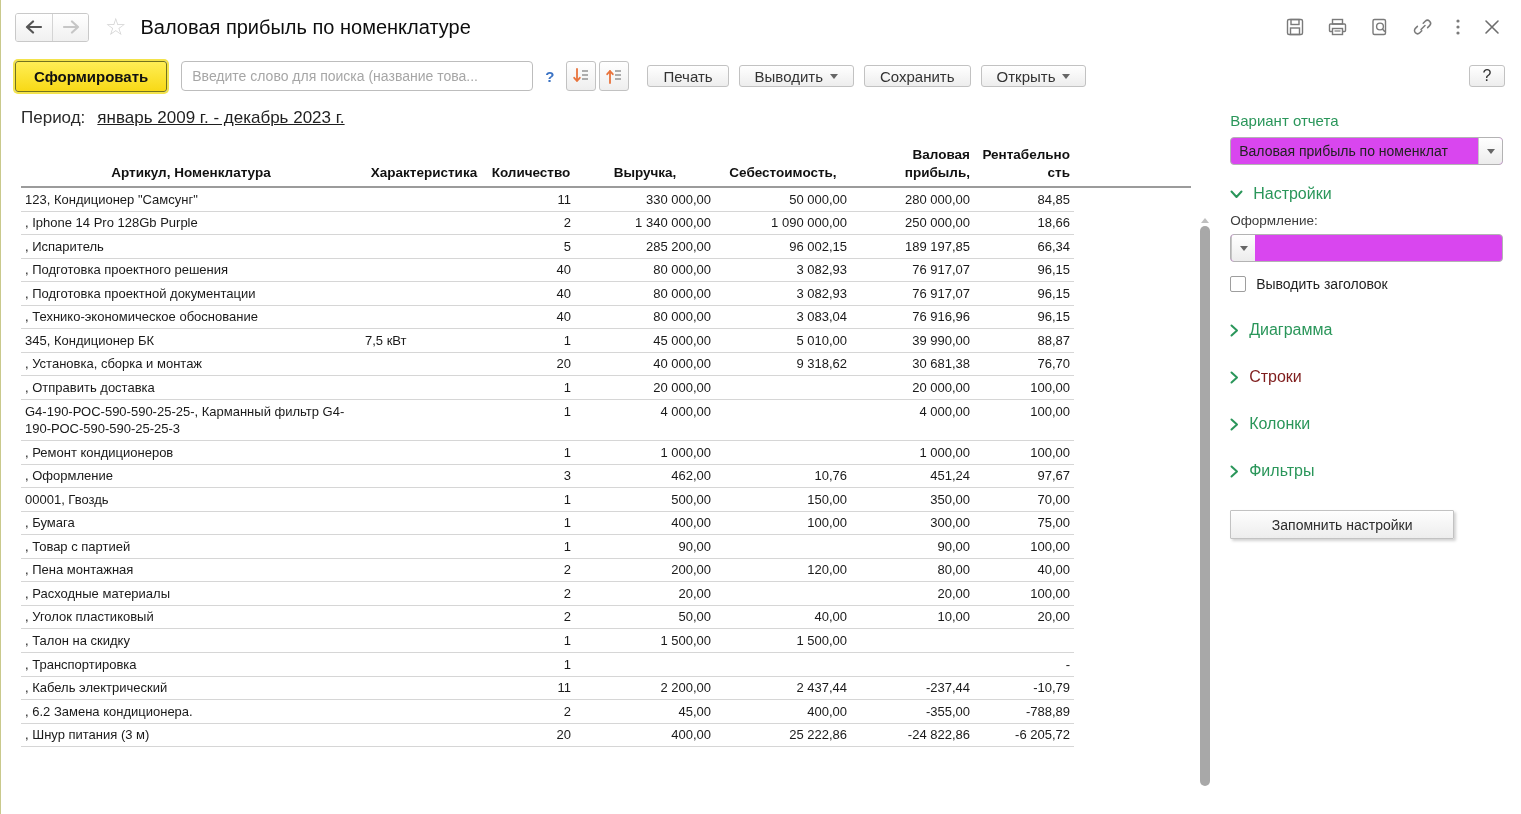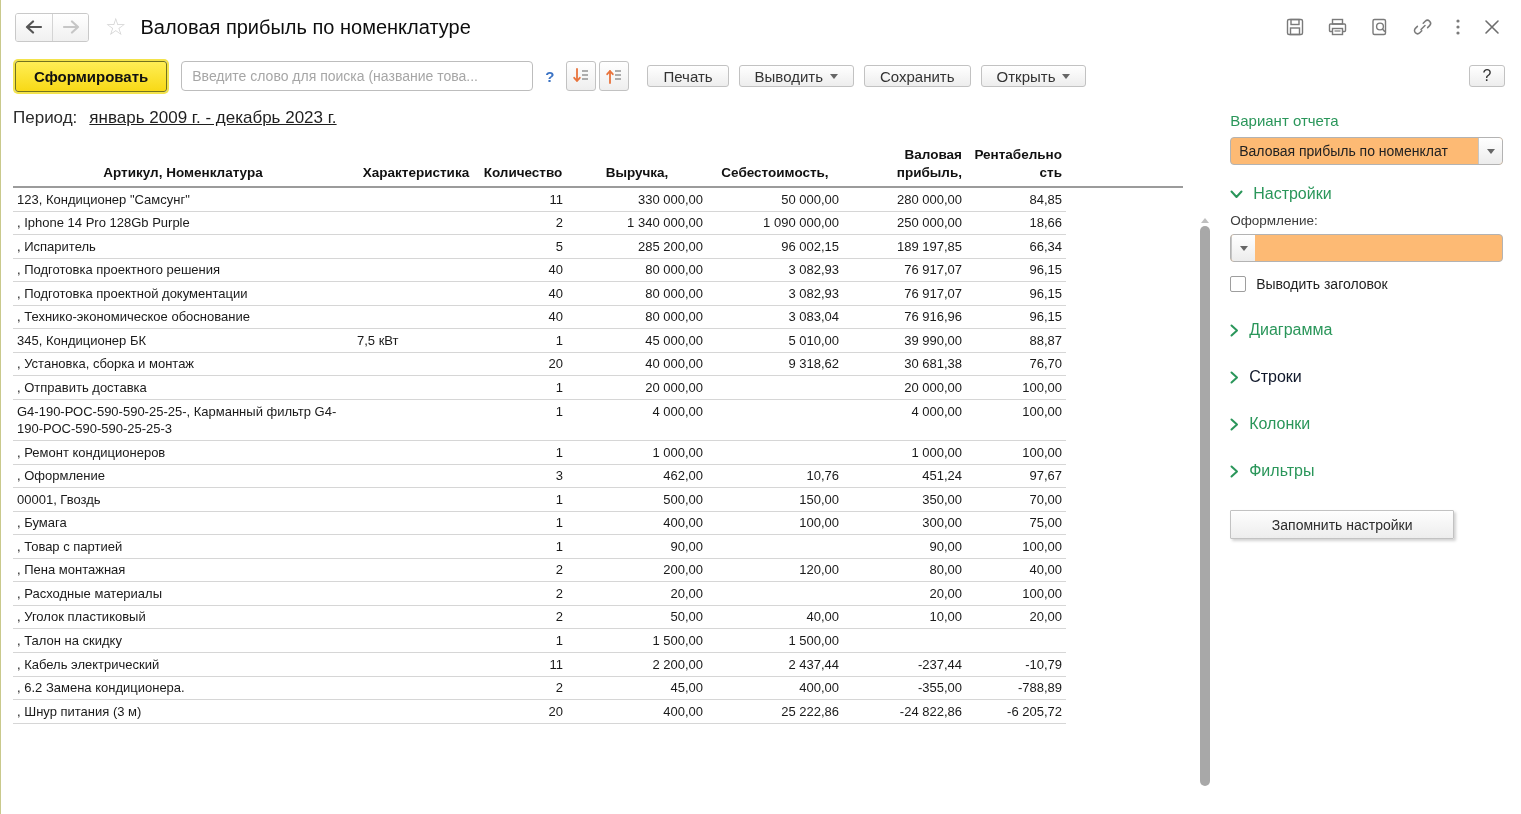--- a/index.html
+++ b/index.html
@@ -40,21 +40,21 @@
   .tb-btn {
     height:22px; border:1px solid #c2c2c2; border-radius:3px; background:linear-gradient(#ffffff,#ededed);
     font-size:15px; color:#333; padding:0 15px; cursor:pointer; display:flex; align-items:center; gap:7px;
     font-family:"Liberation Sans",sans-serif;
   }
   .caret { width:0; height:0; border-left:4px solid transparent; border-right:4px solid transparent; border-top:5px solid #666; }
   .tb-spacer { flex:1; }
   .btn-help-right { width:36px; justify-content:center; font-size:16px; }
   
   .content { display:flex; height:716px; }
-  .main { width:1212px; position:relative; padding-left:12px; }
+  .main { width:1212px; position:relative; padding-left:20px; }
   
   .period-row { margin-top:10px; font-size:17px; color:#2b2b2b; display:flex; gap:12px; align-items:baseline; }
   .period-link { color:#1f1f1f; text-decoration:underline; cursor:pointer; }
   
   .banner { margin-top:10px; width:1188px; background:#fcf6d4; padding:8px 34px 8px 14px; position:relative; font-size:13.5px; line-height:1.55; color:#141414; }
   .banner a { color:#3b73c4; text-decoration:underline; cursor:pointer; }
   .banner-close { position:absolute; right:12px; top:12px; width:14px; height:14px; cursor:pointer; }
   .banner-close:before, .banner-close:after { content:''; position:absolute; left:6px; top:0; width:2px; height:14px; background:#4a4a4a; }
   .banner-close:before { transform:rotate(45deg); } .banner-close:after { transform:rotate(-45deg); }
   
@@ -67,21 +67,21 @@
   table.report td { padding:2.5px 4px; border-bottom:1px solid #d6d6d6; color:#1a1a1a; line-height:1.35; vertical-align:top; }
   table.report td.num { text-align:right; }
   table.report td.filler { border-bottom:none; }
   
   .vscroll { position:absolute; top:120px; right:1px; bottom:-716px; width:13px; height:594px; }
   .vscroll .arrow-up { width:0; height:0; margin:0 auto 3px; border-left:4px solid transparent; border-right:4px solid transparent; border-bottom:5px solid #c0c0c0; }
   .vscroll .thumb { width:10px; margin:0 auto; height:560px; background:#a8a8a8; border-radius:6px; cursor:grab; }
   
   .sidebar { width:309px; padding:14px 18px 0 18px; }
   .side-h { font-size:15px; margin-bottom:8px; cursor:pointer; }
-  .combo { display:flex; height:28px; border:1px solid #b3b3b3; border-radius:4px; overflow:hidden; background:#fdba74; margin-bottom:4px; }
+  .combo { display:flex; height:28px; border:1px solid #b3b3b3; border-radius:4px; overflow:hidden; background:#d946ef; margin-bottom:4px; }
   .combo-text { flex:1; font-size:14px; color:#222; padding:5px 8px; white-space:nowrap; overflow:hidden; }
   .combo-btn { width:24px; border-left:1px solid #c6c6c6; background:linear-gradient(#ffffff,#ececec); display:flex; align-items:center; justify-content:center; cursor:pointer; }
   .section-row { display:flex; align-items:center; gap:10px; cursor:pointer; }
   .section-label { font-size:16px; }
   .settings-row { margin-top:20px; margin-bottom:10px; }
   .form-label { font-size:13.5px; color:#3c3c3c; margin:10px 0 6px; }
   .check-row { display:flex; align-items:center; gap:10px; margin-top:14px; }
   .checkbox { width:16px; height:16px; border:1px solid #9e9e9e; border-radius:2px; background:#fff; cursor:pointer; }
   .check-label { font-size:14px; color:#1f1f1f; }
   .collapsible { margin-top:29px; }
@@ -399,20 +399,30 @@
     <td>, Талон на скидку</td>
     <td></td>
     <td class="num">1</td>
     <td class="num">1 500,00</td>
     <td class="num">1 500,00</td>
     <td class="num"></td>
     <td class="num"></td>
     <td class="filler"></td>
   </tr>
             <tr>
+    <td>, Транспортировка</td>
+    <td></td>
+    <td class="num">1</td>
+    <td class="num"></td>
+    <td class="num"></td>
+    <td class="num"></td>
+    <td class="num">-</td>
+    <td class="filler"></td>
+  </tr>
+            <tr>
     <td>, Кабель электрический</td>
     <td></td>
     <td class="num">11</td>
     <td class="num">2 200,00</td>
     <td class="num">2 437,44</td>
     <td class="num">-237,44</td>
     <td class="num">-10,79</td>
     <td class="filler"></td>
   </tr>
             <tr>
@@ -477,21 +487,21 @@
     <div class="section-row collapsible">
       <svg width="9" height="13" viewBox="0 0 9 13">
         <path d="M1.5 1.5 L7 6.5 L1.5 11.5" stroke="#2a965a" stroke-width="2" fill="none" stroke-linecap="round" stroke-linejoin="round"></path>
       </svg>
       <span class="section-label" style="color:#2a965a">Диаграмма</span>
     </div>
     <div class="section-row collapsible">
       <svg width="9" height="13" viewBox="0 0 9 13">
         <path d="M1.5 1.5 L7 6.5 L1.5 11.5" stroke="#2a965a" stroke-width="2" fill="none" stroke-linecap="round" stroke-linejoin="round"></path>
       </svg>
-      <span class="section-label" style="color:#0f172a">Строки</span>
+      <span class="section-label" style="color:#7f1d1d">Строки</span>
     </div>
     <div class="section-row collapsible">
       <svg width="9" height="13" viewBox="0 0 9 13">
         <path d="M1.5 1.5 L7 6.5 L1.5 11.5" stroke="#2a965a" stroke-width="2" fill="none" stroke-linecap="round" stroke-linejoin="round"></path>
       </svg>
       <span class="section-label" style="color:#2a965a">Колонки</span>
     </div>
     <div class="section-row collapsible">
       <svg width="9" height="13" viewBox="0 0 9 13">
         <path d="M1.5 1.5 L7 6.5 L1.5 11.5" stroke="#2a965a" stroke-width="2" fill="none" stroke-linecap="round" stroke-linejoin="round"></path>

